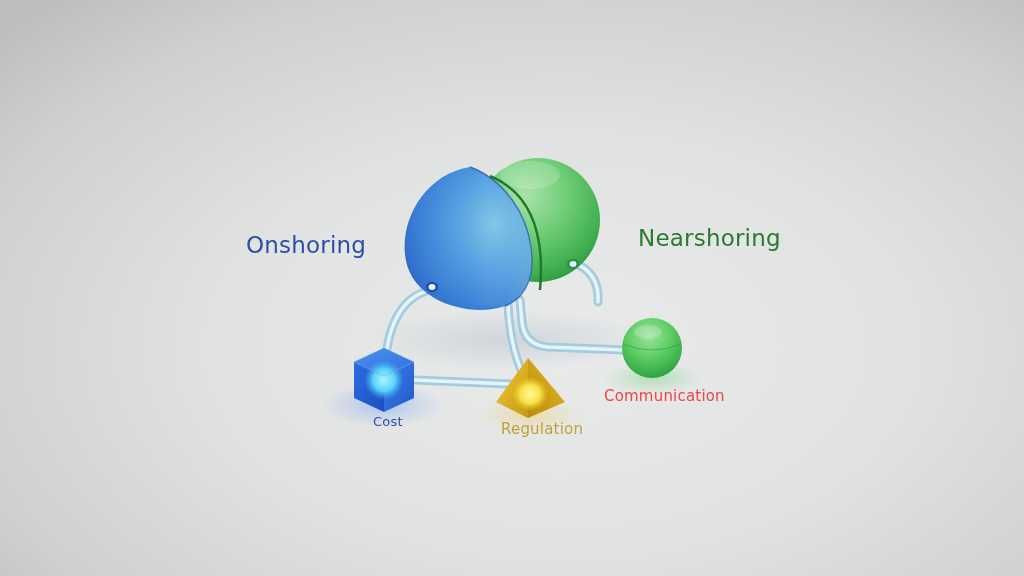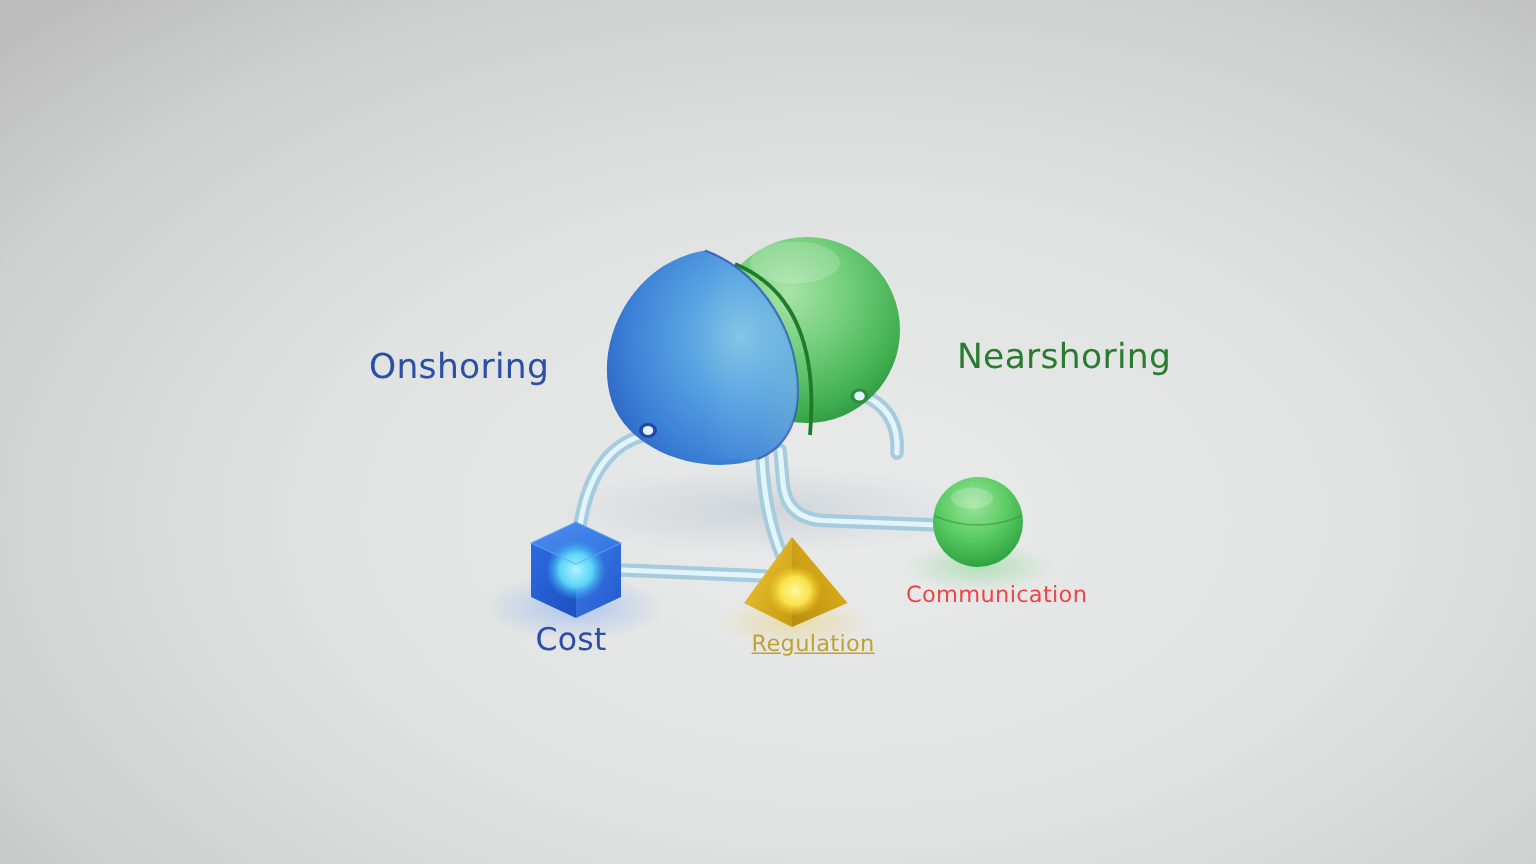--- a/index.html
+++ b/index.html
@@ -37,31 +37,30 @@
       font-size: 23px;
       color: #2c4fa6;
     }
     .label-nearshoring {
       left: 638px;
       top: 225px;
       font-size: 23px;
       color: #2a7a2f;
     }
     .label-cost {
-      left: 357px;
+      left: 373px;
       top: 414px;
-      font-size: 21px;
+      font-size: 13px;
       color: #2c4fa6;
     }
     .label-regulation {
       left: 501px;
       top: 420px;
       font-size: 15px;
       color: #c2a132;
-      text-decoration: underline;
     }
     .label-communication {
       left: 604px;
       top: 387px;
       font-size: 15px;
       color: #ef4444;
     }
   </style>
 </head>
 <body>

